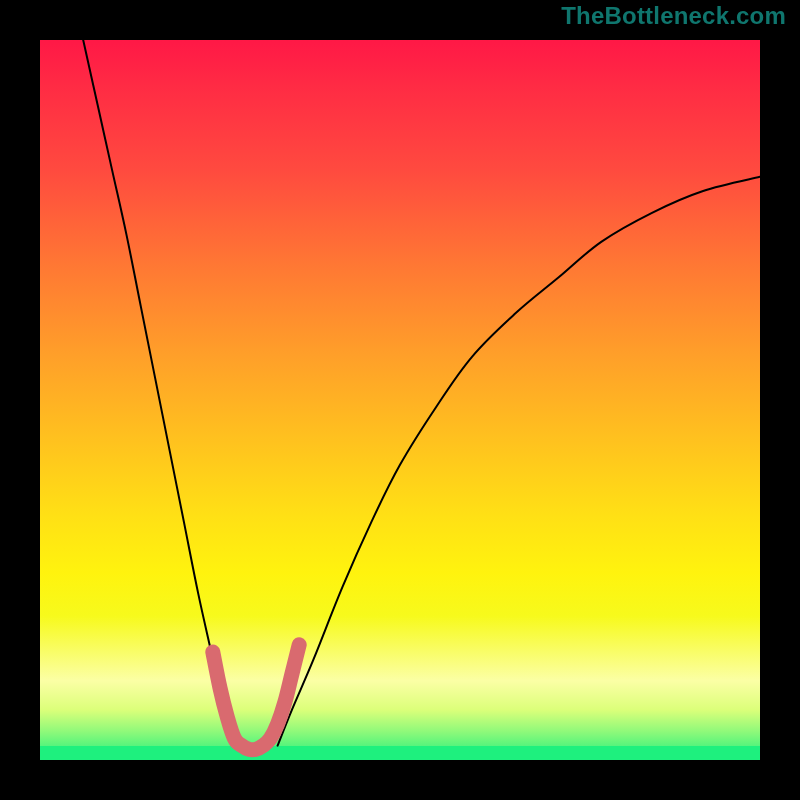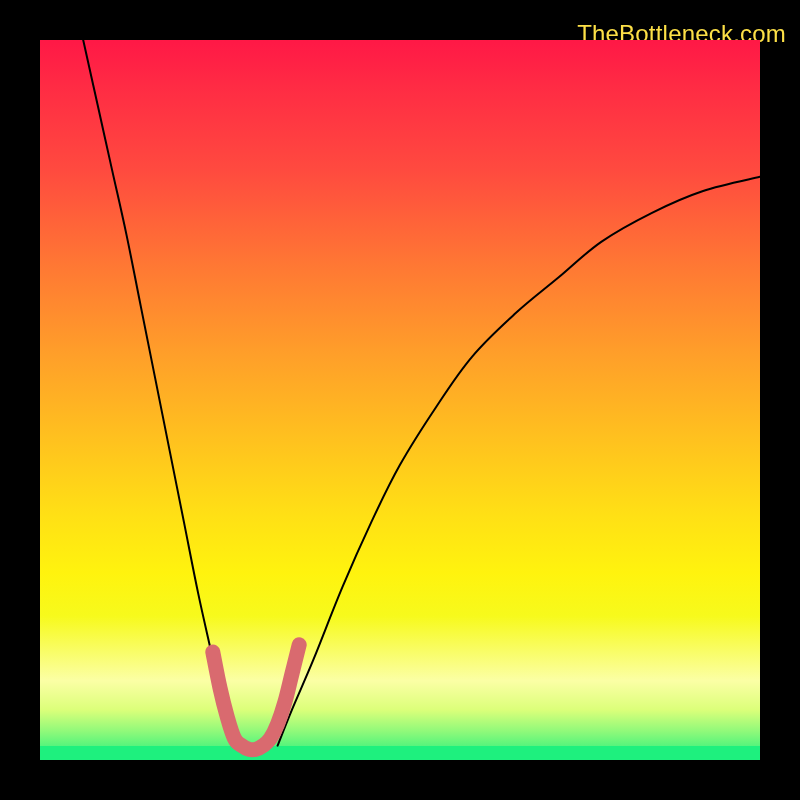--- a/index.html
+++ b/index.html
@@ -61,25 +61,25 @@
   }
   svg.curves {
     position: absolute;
     left: 0;
     top: 0;
     width: 100%;
     height: 100%;
   }
   .watermark {
     position: absolute;
-    top: 20px;
+    top: 2px;
     right: 14px;
-    color: #fde047;
+    color: #0f766e;
     font-size: 24px;
-    font-weight: 400;
+    font-weight: 700;
     letter-spacing: 0.2px;
     user-select: none;
   }
 </style>
 </head>
 <body>
 
 <div class="frame">
 
   <div class="watermark">TheBottleneck.com</div>

